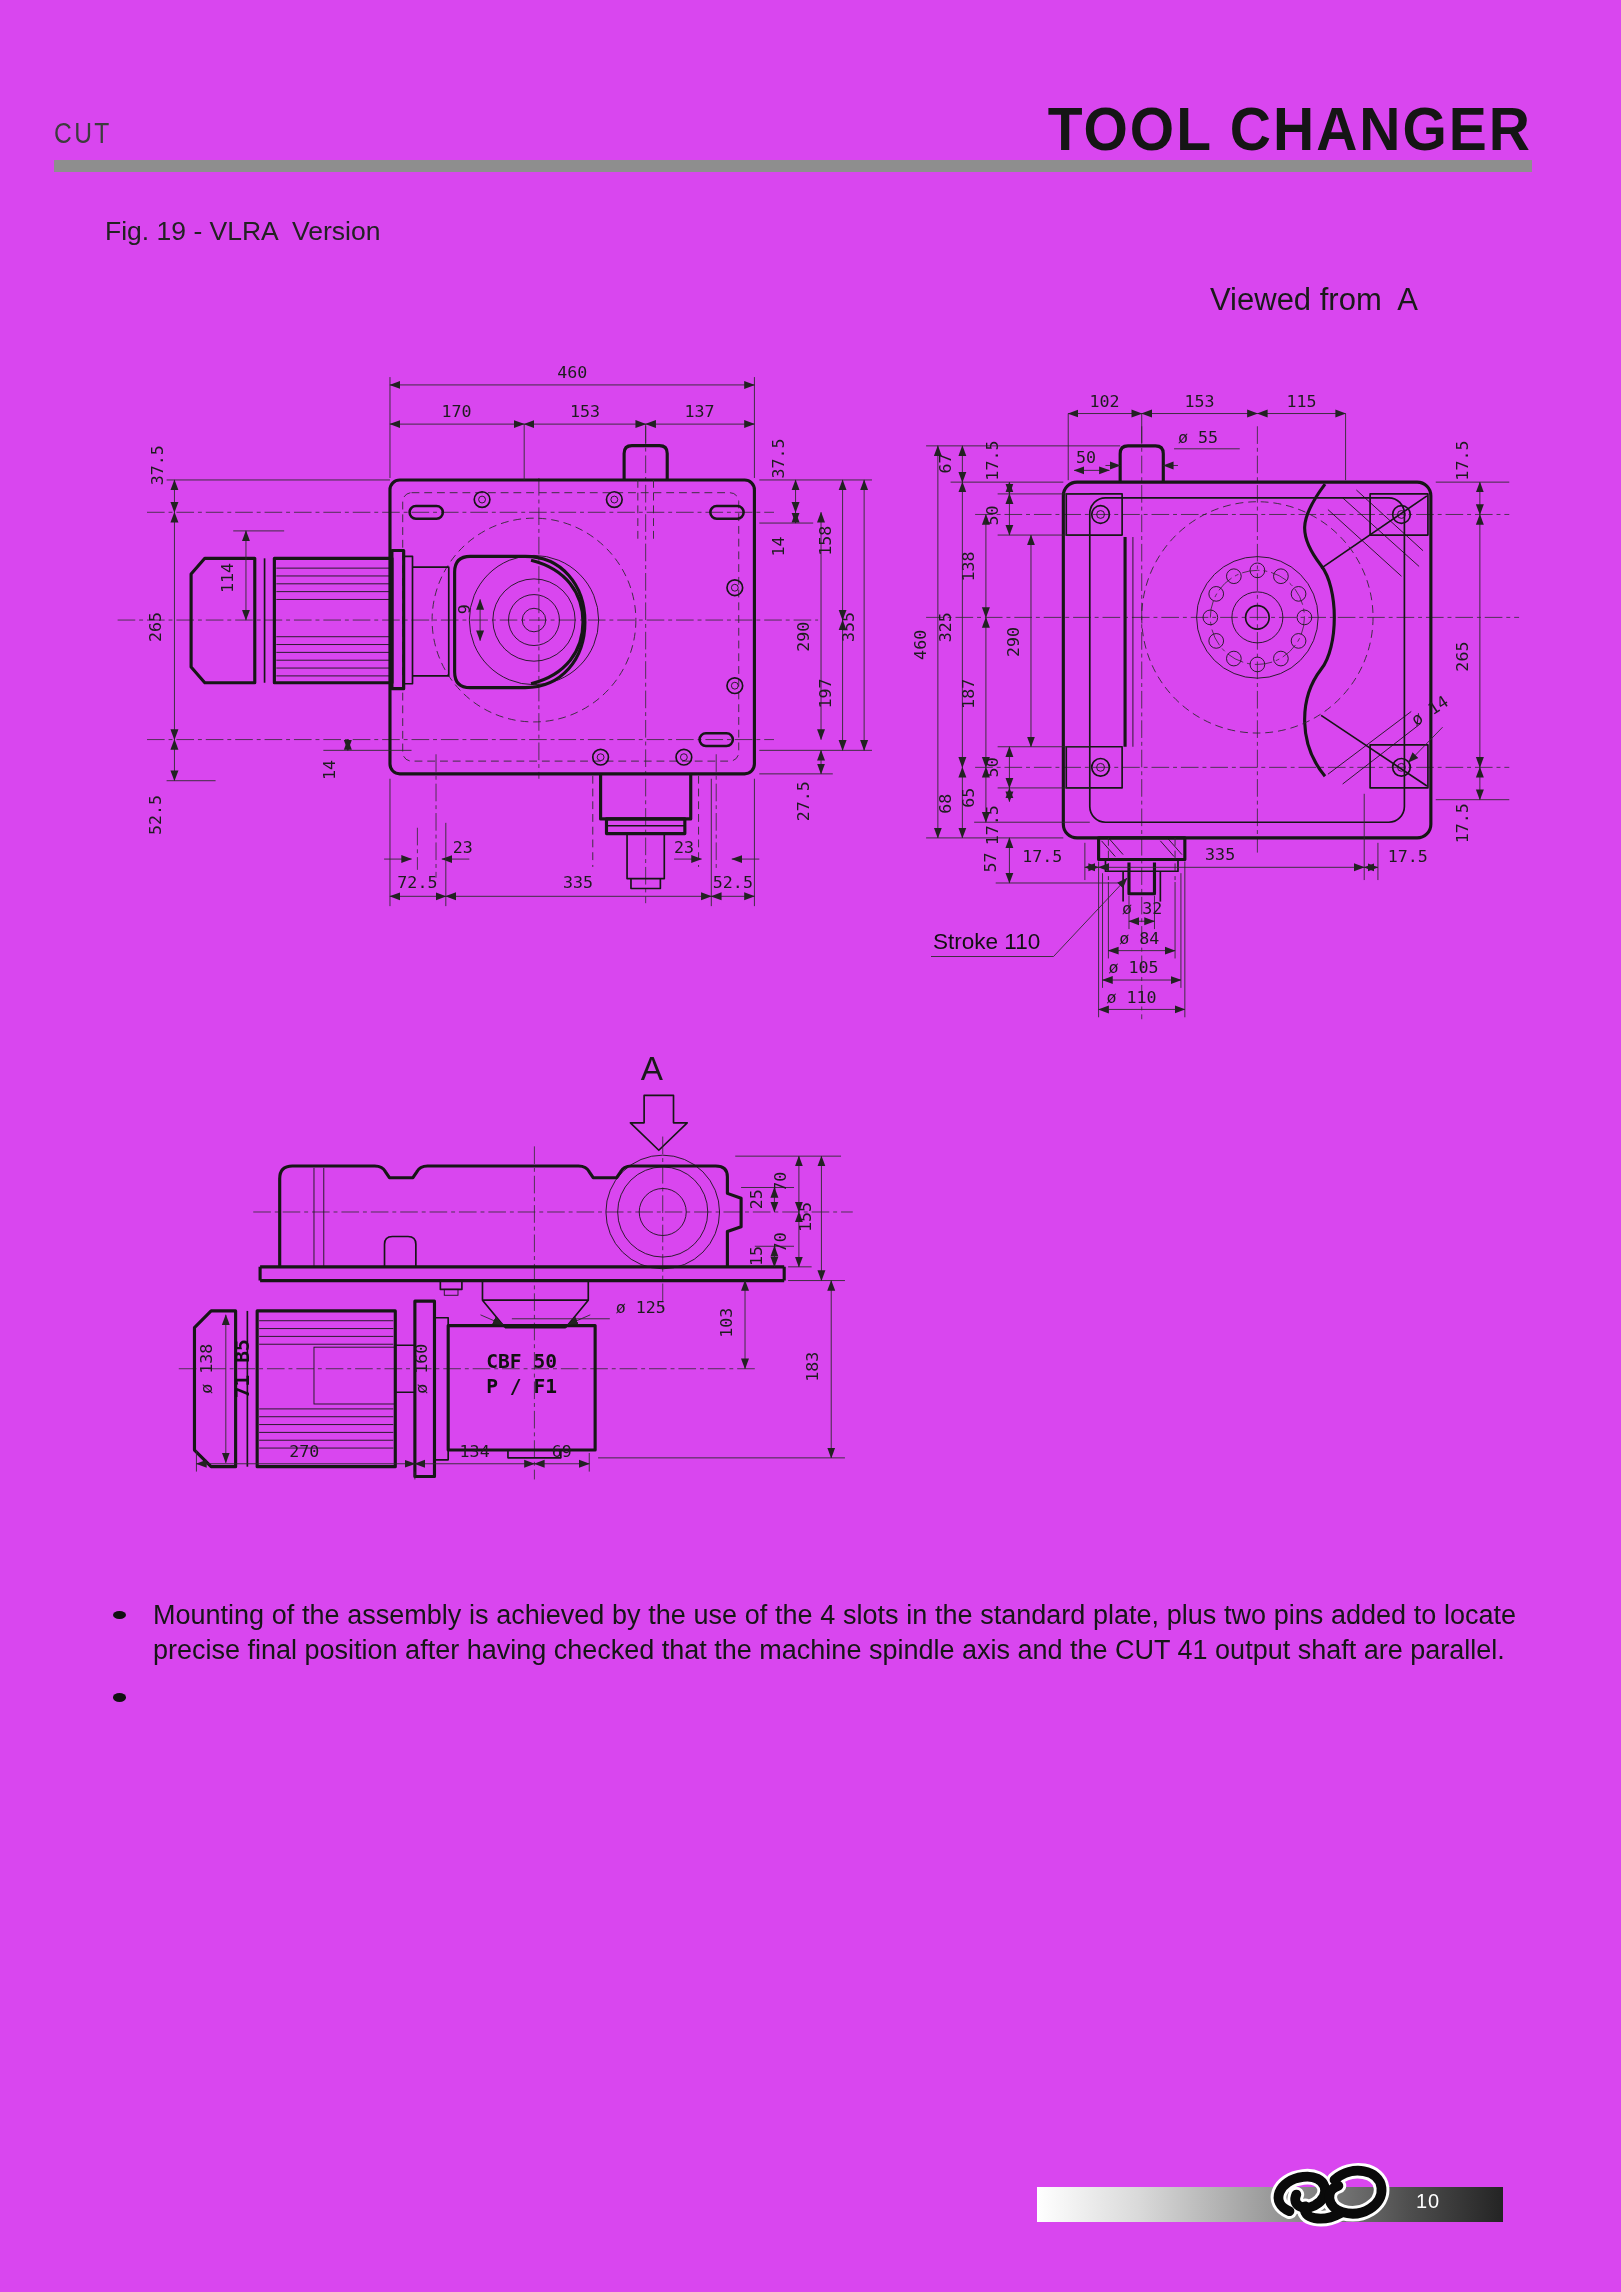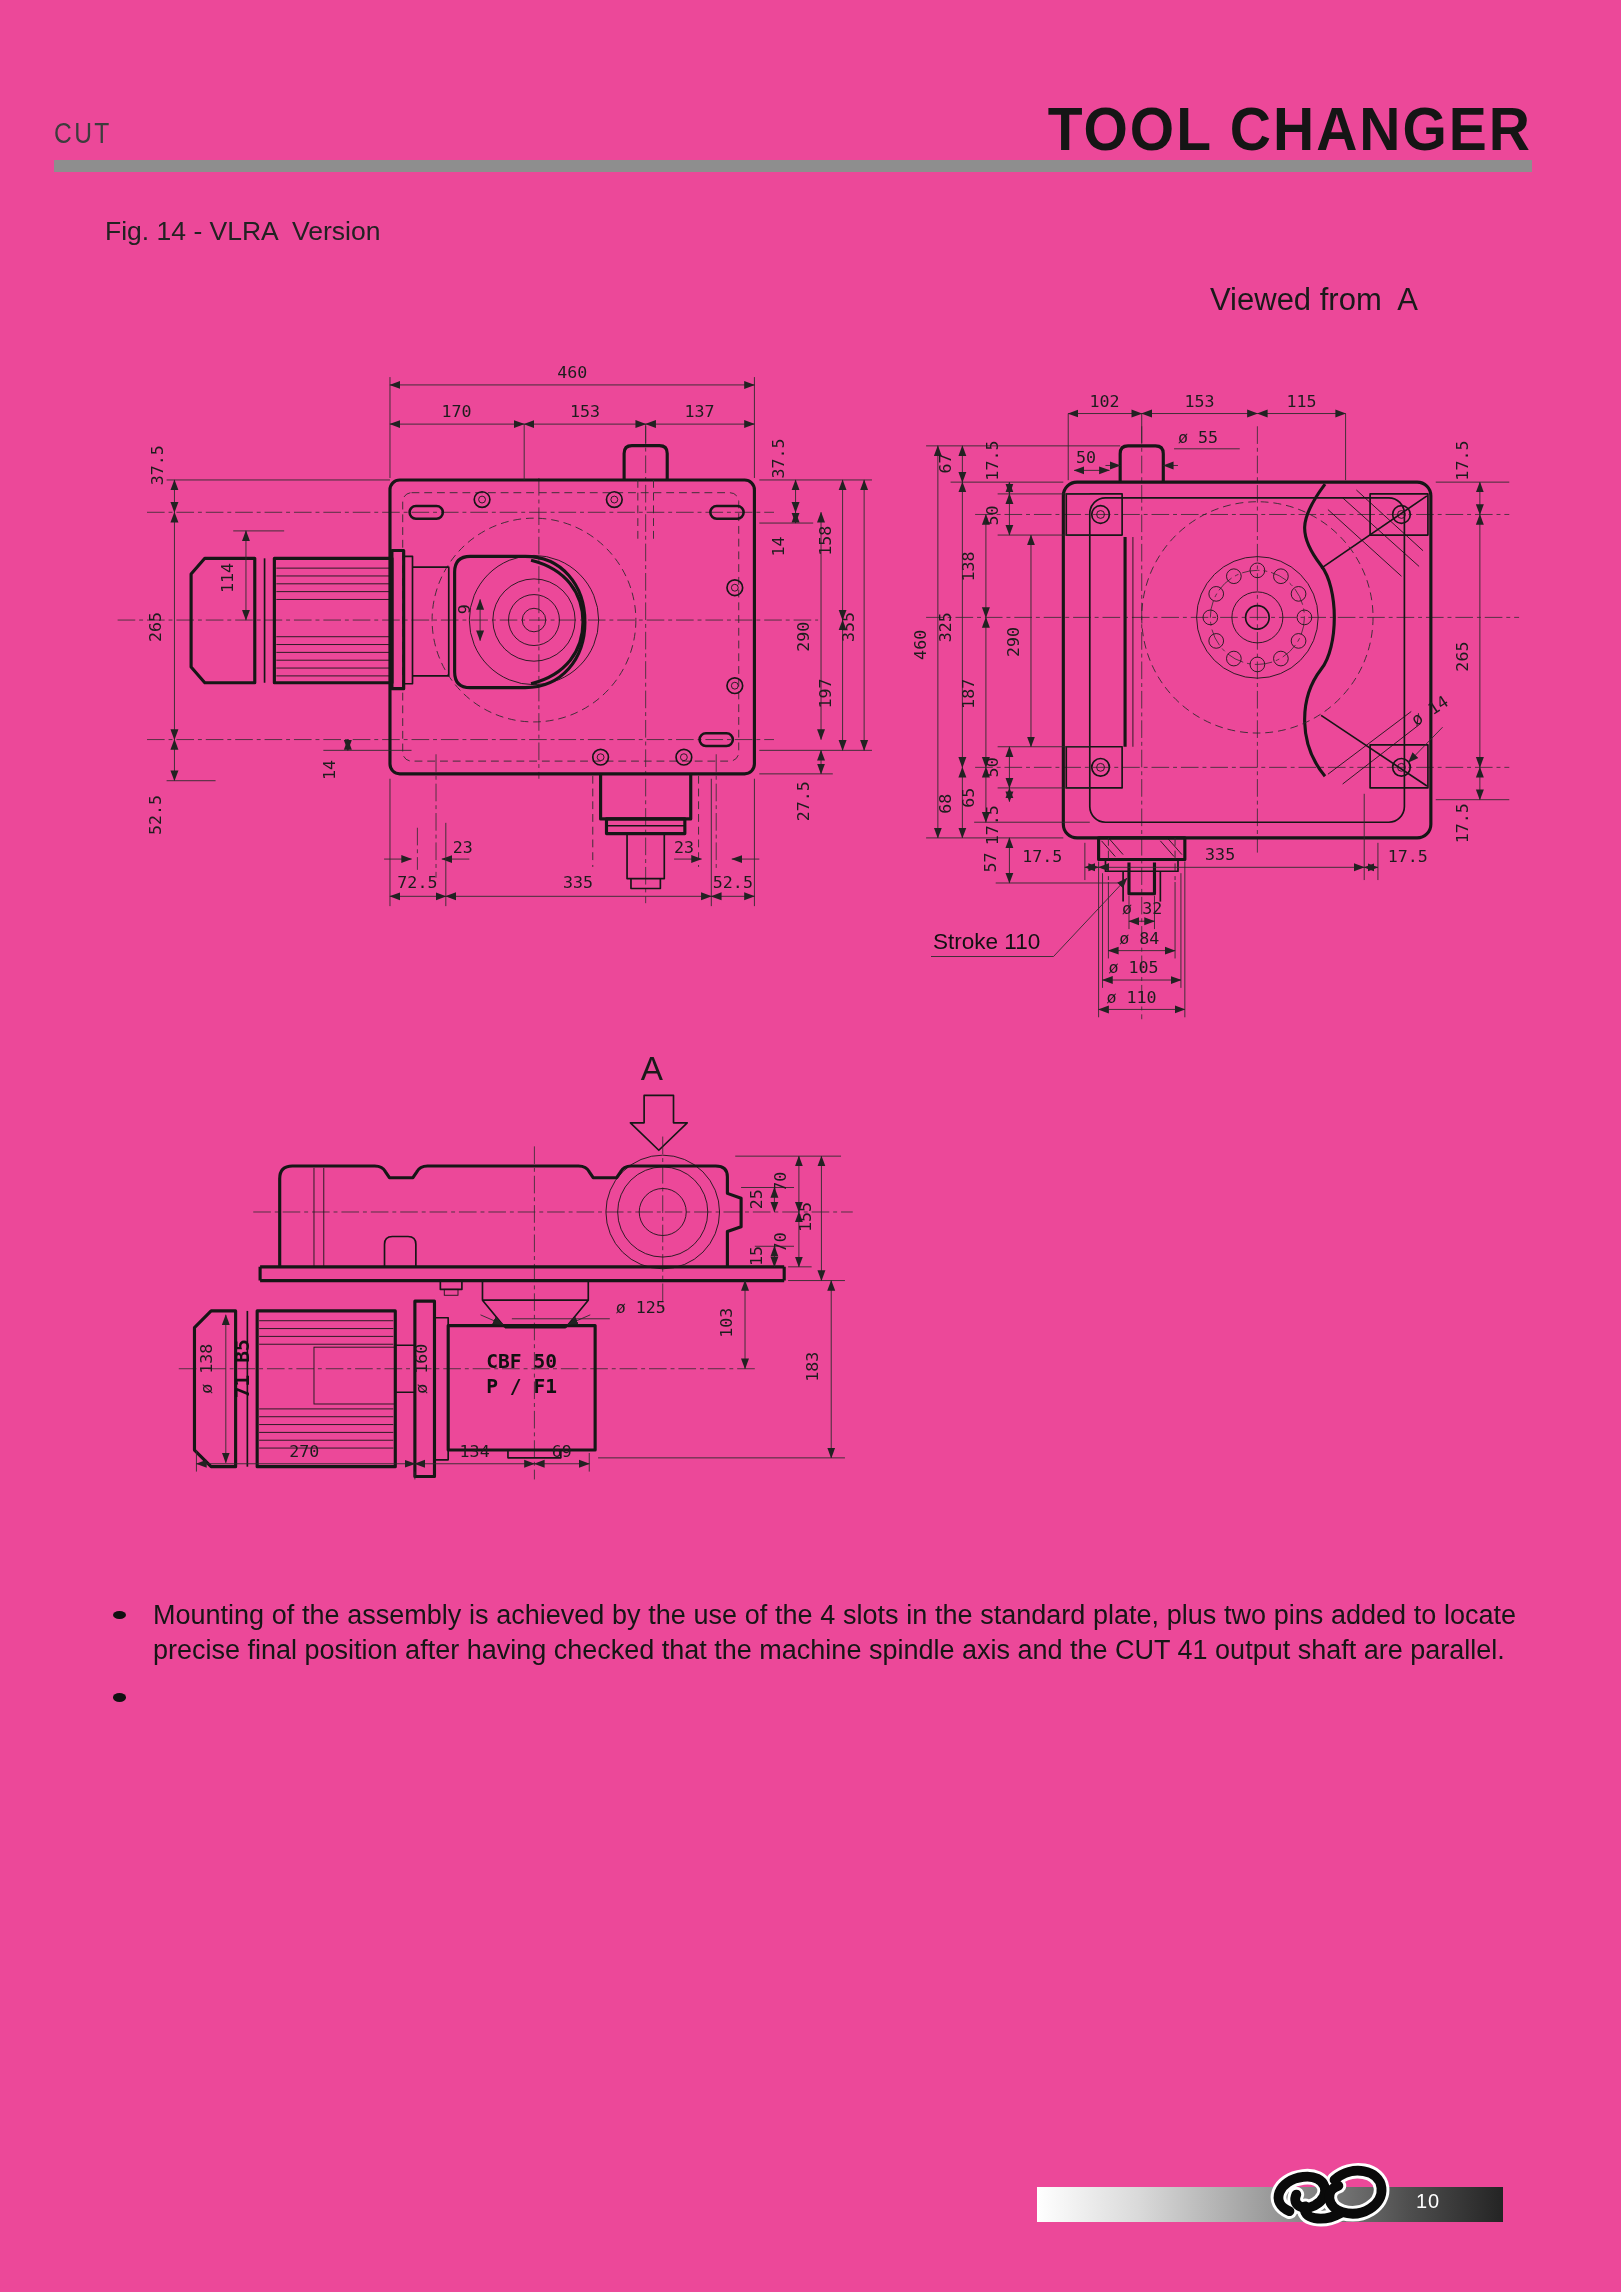--- a/index.html
+++ b/index.html
@@ -1,16 +1,16 @@
 <!DOCTYPE html>
 <html><head>
 <meta charset="utf-8">
 <style>
   html,body{margin:0;padding:0;background:#e8e8e8;}
-  .page{position:relative;width:1621px;height:2293px;background:#ec4899;overflow:hidden;
+  .page{position:relative;width:1621px;height:2293px;background:#d946ef;overflow:hidden;
         font-family:"Liberation Sans",sans-serif;color:#111;}
   
   .brand{position:absolute;left:54px;top:116px;font-size:30px;letter-spacing:2.9px;color:#3d3d3d;
          transform:scaleX(.82);transform-origin:left;}
   .doc-title{position:absolute;right:89px;top:94px;font-size:57px;font-weight:600;letter-spacing:2px;
          color:#151515;transform:scaleY(1.06);transform-origin:top;}
   .head-rule{position:absolute;left:54px;top:160px;width:1478px;height:11.8px;background:#8e8e8e;}
   .fig-caption{position:absolute;left:105px;top:216px;font-size:26.5px;color:#222;white-space:pre;}
   .view-label{position:absolute;left:1210px;top:282px;font-size:31px;color:#1a1a1a;white-space:pre;}
   
@@ -37,21 +37,21 @@
   .logo{position:absolute;left:1266px;top:2162px;}
 </style>
 </head>
 <body>
 
 <div class="page">
 
   <div class="brand">CUT</div>
   <div class="doc-title">TOOL CHANGER</div>
   <div class="head-rule"></div>
-  <div class="fig-caption">Fig. 14 - VLRA  Version</div>
+  <div class="fig-caption">Fig. 19 - VLRA  Version</div>
   <div class="view-label">Viewed from  A</div>
 
   <svg class="dwg" style="left:88px;top:333px" width="794" height="627" viewBox="0 0 810 640">
     <defs>
       <marker id="ar1" viewBox="0 0 10 10" refX="9.5" refY="5" markerWidth="11" markerHeight="11" orient="auto-start-reverse" markerUnits="userSpaceOnUse">
         <path d="M0,1.3 L10,5 L0,8.7 Z" fill="#222"></path>
       </marker>
     </defs>
     <g>
 

